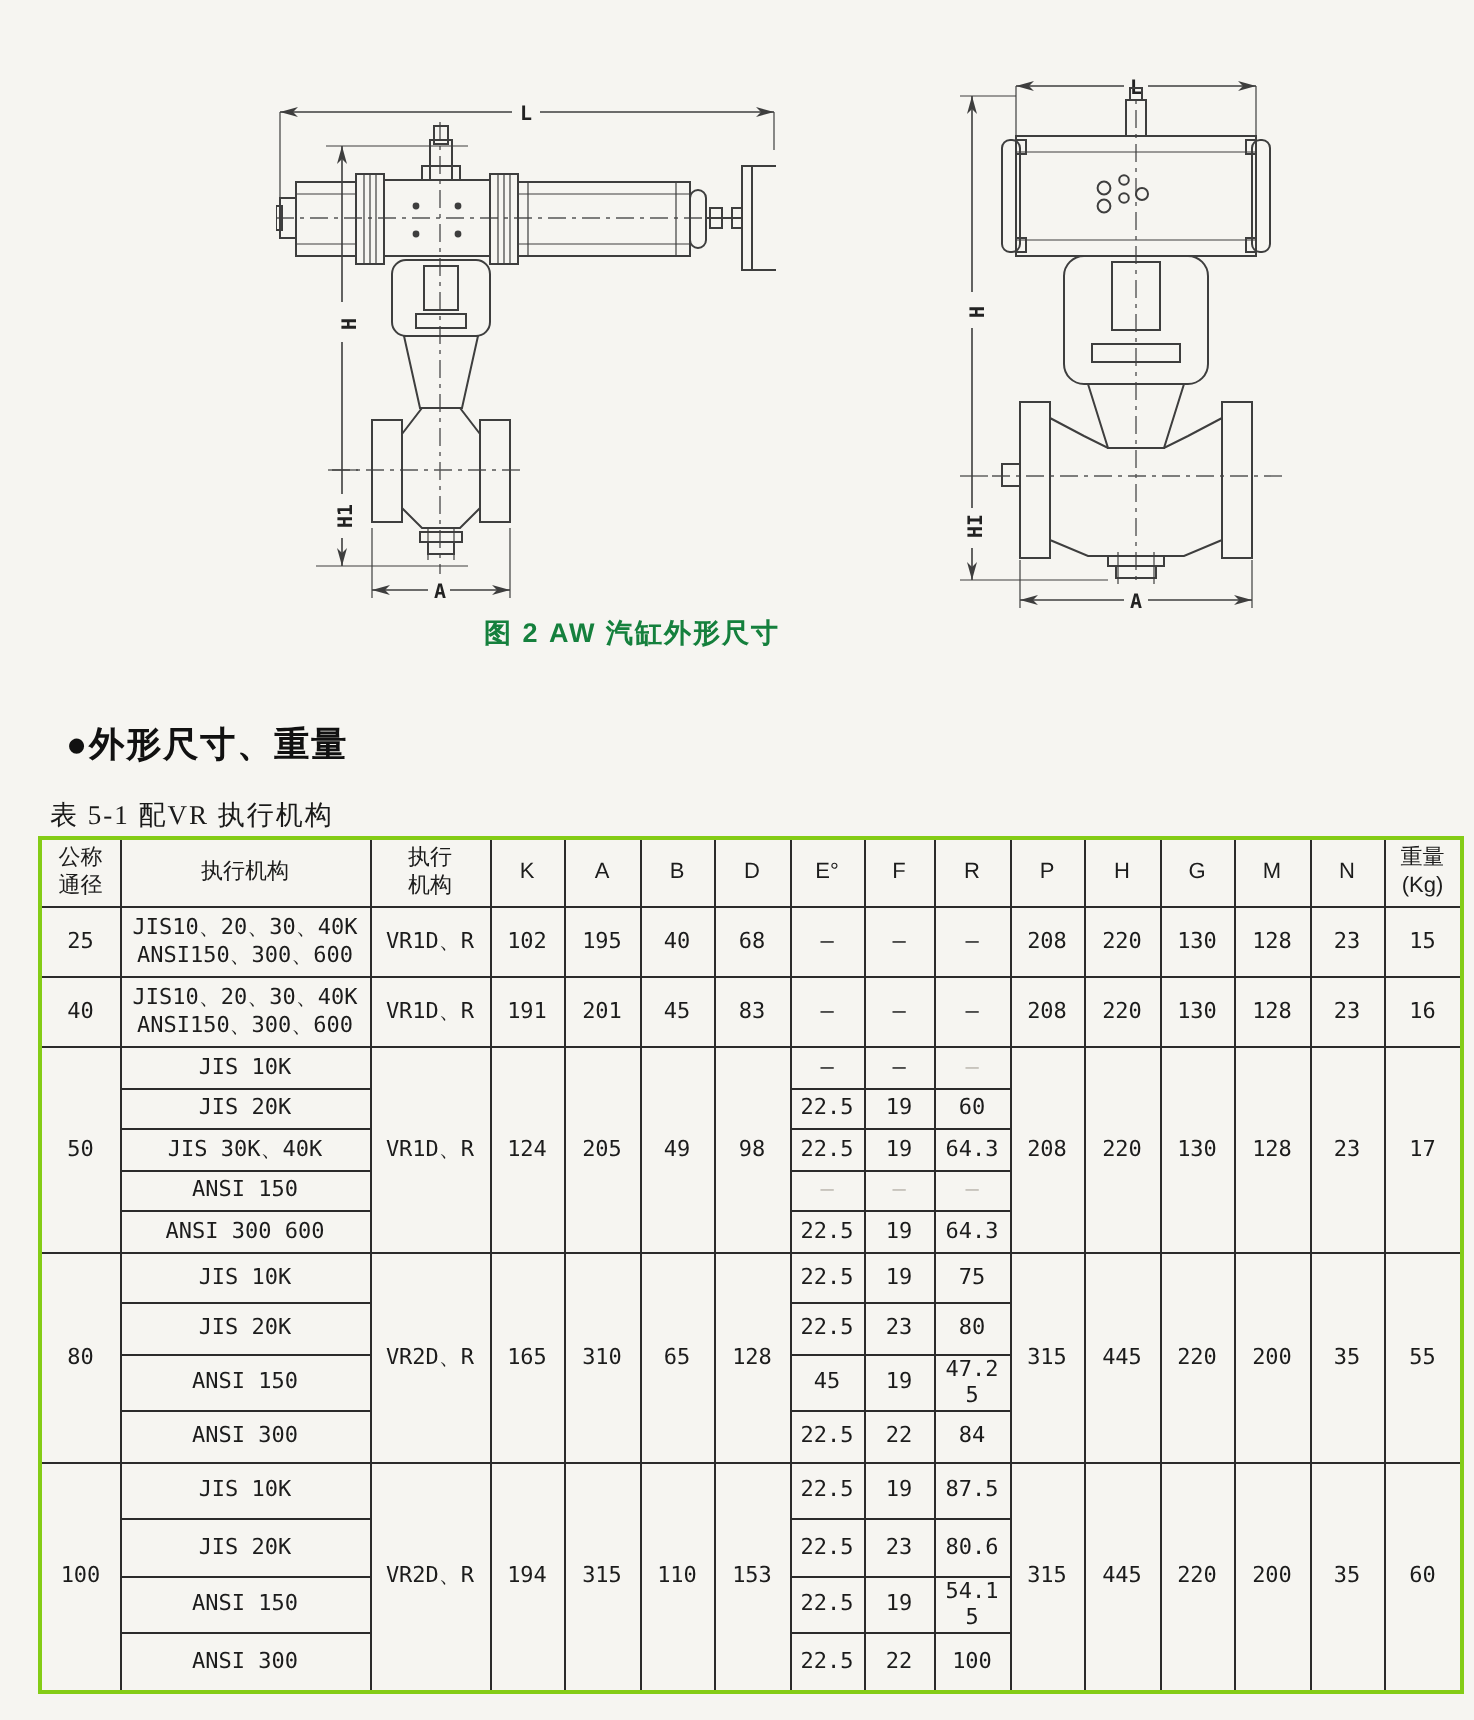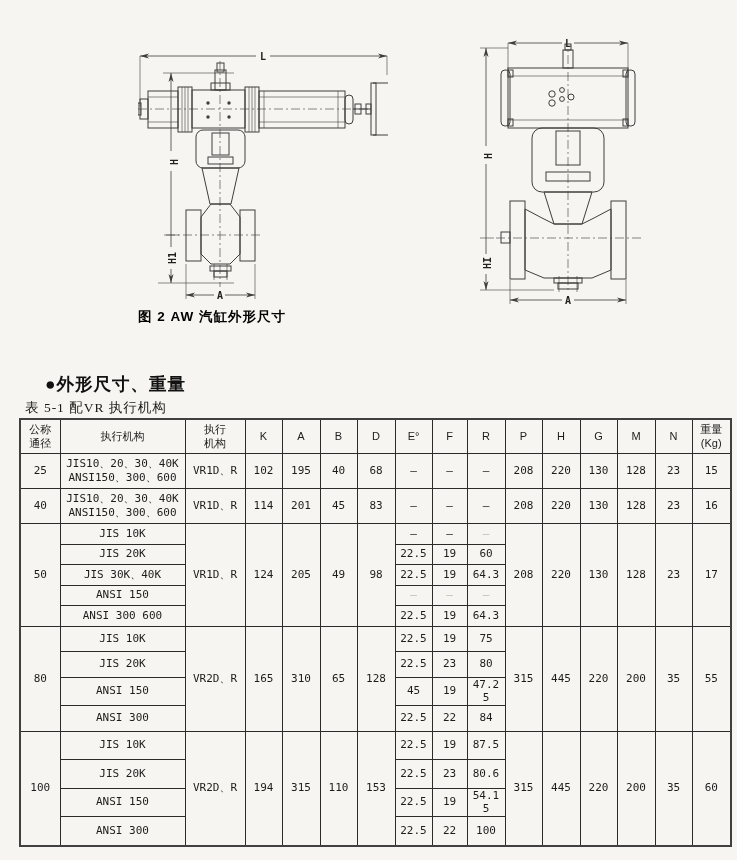--- a/index.html
+++ b/index.html
@@ -14,37 +14,37 @@
   .fig3{left:472px;top:26px;width:198px}
   .fig svg{display:block}
   .fig .ln{stroke:#3e3e3e;stroke-width:1;fill:none}
   .fig .fill{fill:#3e3e3e;stroke:none}
   .fig .cl{stroke:#555;stroke-width:.7;fill:none;stroke-dasharray:9 3 2 3}
   .fig .dim{stroke:#3e3e3e;stroke-width:.8;fill:none}
   .fig .thin{stroke:#3e3e3e;stroke-width:.6;fill:none}
   .fig .dimtext{font-family:"DejaVu Sans Mono",monospace;font-size:10px;font-weight:bold;fill:#222}
   .fig .bg{fill:#f6f5f1;stroke:none}
   figcaption{
-    text-align:left;font-size:13.5px;font-weight:bold;color:#000000;
+    text-align:right;font-size:13.5px;font-weight:bold;color:#15803d;
     margin-top:5px;letter-spacing:1px;white-space:nowrap;
   }
   
   .section-heading{
-    position:absolute;left:33px;top:360px;margin:12px;
+    position:absolute;left:33px;top:360px;margin:0;
     font-size:17.5px;font-weight:bold;color:#111;letter-spacing:1px;
   }
   .table-title{
     position:absolute;left:21px;top:395px;margin:4px;
     font-family:"Liberation Serif",serif;font-size:13.5px;color:#1a1a1a;letter-spacing:1px;
   }
   
   table.dims{
     position:absolute;left:19px;top:418px;
     border-collapse:collapse;table-layout:fixed;width:712px;
-    border:2px solid #404040;background:transparent;
+    border:2px solid #84cc16;background:transparent;
   }
   table.dims th,table.dims td{
     border:1px solid #2b2b2b;text-align:center;vertical-align:middle;
     padding:0 1px;line-height:1.25;
   }
   table.dims th{
     font-weight:normal;font-size:11px;white-space:pre-line;height:33px;
     font-family:"Liberation Sans",sans-serif;
   }
   table.dims td{
@@ -292,21 +292,21 @@
         <td class="num">130</td>
         <td class="num">128</td>
         <td class="num">23</td>
         <td class="num">15</td>
       </tr>
       <tr class="g1">
         <td class="num">40</td>
         <td class="pressure">JIS10、20、30、40K
 ANSI150、300、600</td>
         <td>VR1D、R</td>
-        <td class="num">114</td>
+        <td class="num">191</td>
         <td class="num">201</td>
         <td class="num">45</td>
         <td class="num">83</td>
         <td class="num">—</td>
         <td class="num">—</td>
         <td class="num">—</td>
         <td class="num">208</td>
         <td class="num">220</td>
         <td class="num">130</td>
         <td class="num">128</td>

